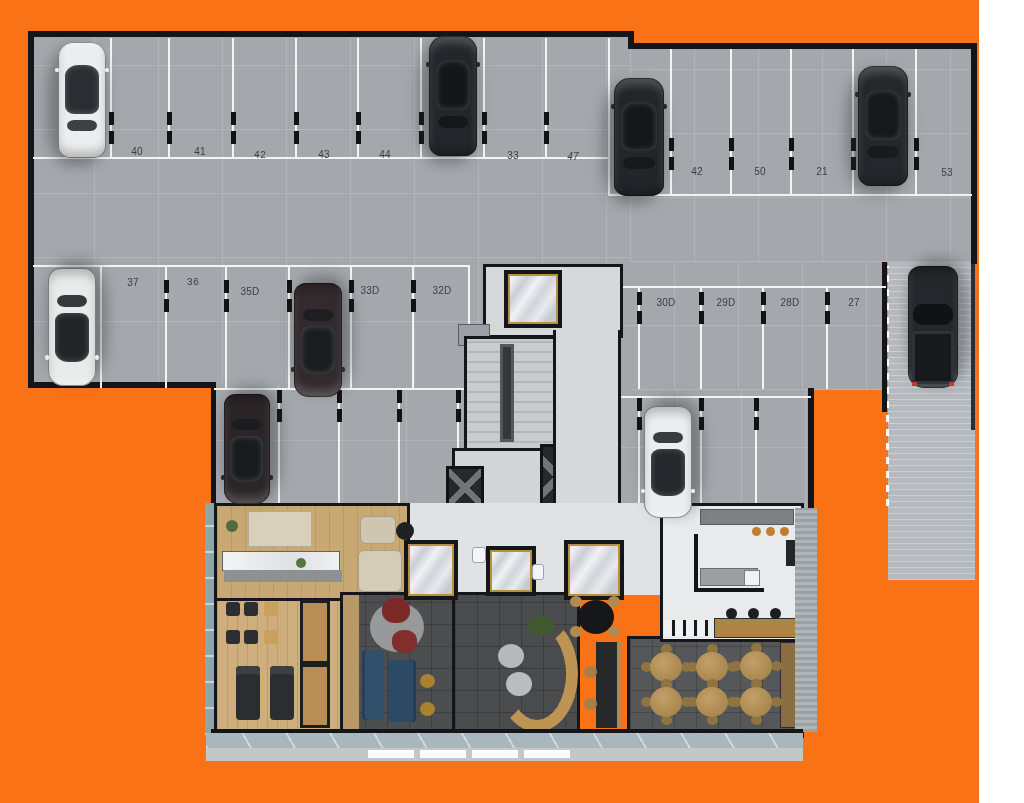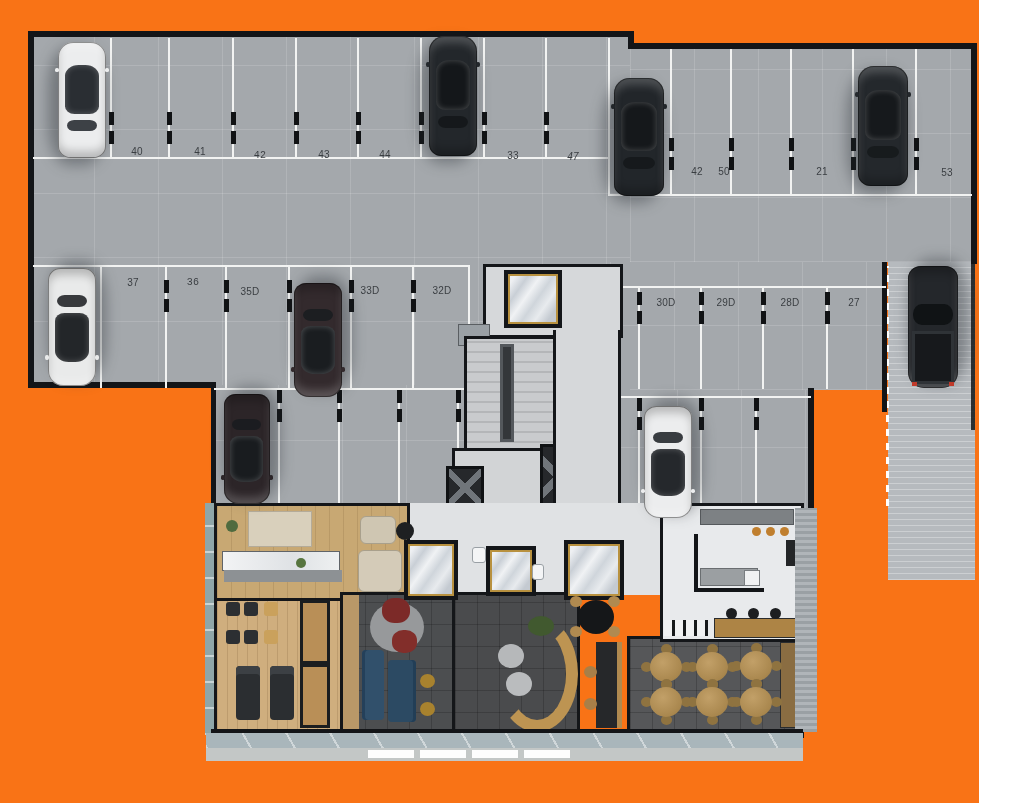--- a/index.html
+++ b/index.html
@@ -149,21 +149,21 @@
       <div class="stall-num" style="left: 137px; top: 151px;">40</div>
       <div class="stall-num" style="left: 200px; top: 151px;">41</div>
       <div class="stall-num" style="left: 260px; top: 155px; font-family: Liberation Mono, monospace;">42</div>
       <div class="stall-num" style="left: 324px; top: 154px;">43</div>
       <div class="stall-num" style="left: 385px; top: 154px;">44</div>
       <div class="stall-num" style="left: 452px; top: 152px;">45</div>
       <div class="stall-num" style="left: 513px; top: 155px;">33</div>
       <div class="stall-num" style="left: 573px; top: 156px; font-style: italic;">47</div>
       <div class="stall-num" style="left: 635px; top: 182px;">48</div>
       <div class="stall-num" style="left: 697px; top: 171px;">42</div>
-      <div class="stall-num" style="left: 724px; top: 171px;">50</div>
+      <div class="stall-num" style="left: 760px; top: 171px;">50</div>
       <div class="stall-num" style="left: 822px; top: 171px;">21</div>
       <div class="stall-num" style="left: 883px; top: 171px;">52</div>
       <div class="stall-num" style="left: 947px; top: 172px;">53</div>
       <div class="stall-num" style="left: 63px; top: 280px;">38</div>
       <div class="stall-num" style="left: 133px; top: 282px;">37</div>
       <div class="stall-num" style="left: 193px; top: 282px; font-family: Liberation Mono, monospace;">36</div>
       <div class="stall-num" style="left: 250px; top: 291px;">35D</div>
       <div class="stall-num" style="left: 312px; top: 291px;">34D</div>
       <div class="stall-num" style="left: 370px; top: 290px;">33D</div>
       <div class="stall-num" style="left: 442px; top: 290px;">32D</div>

